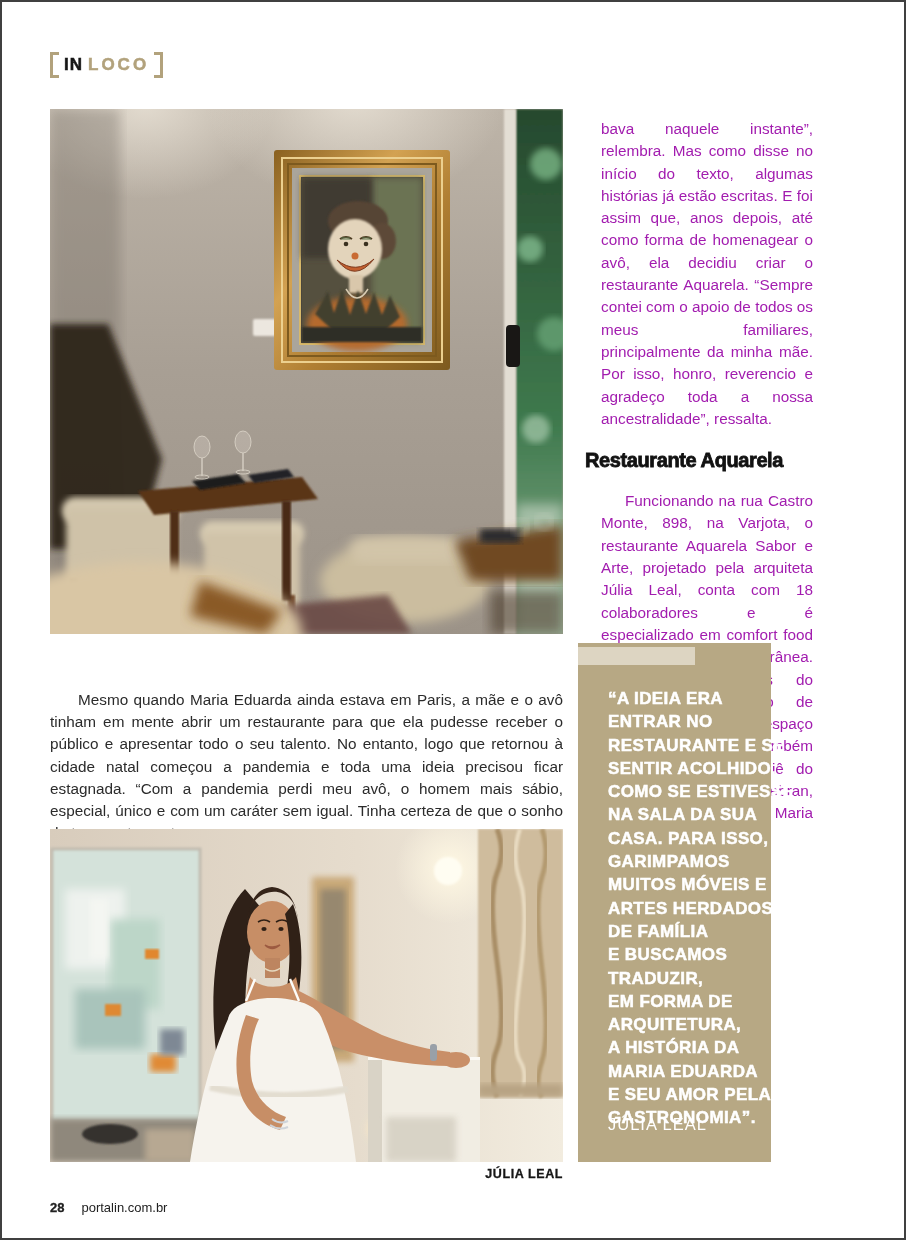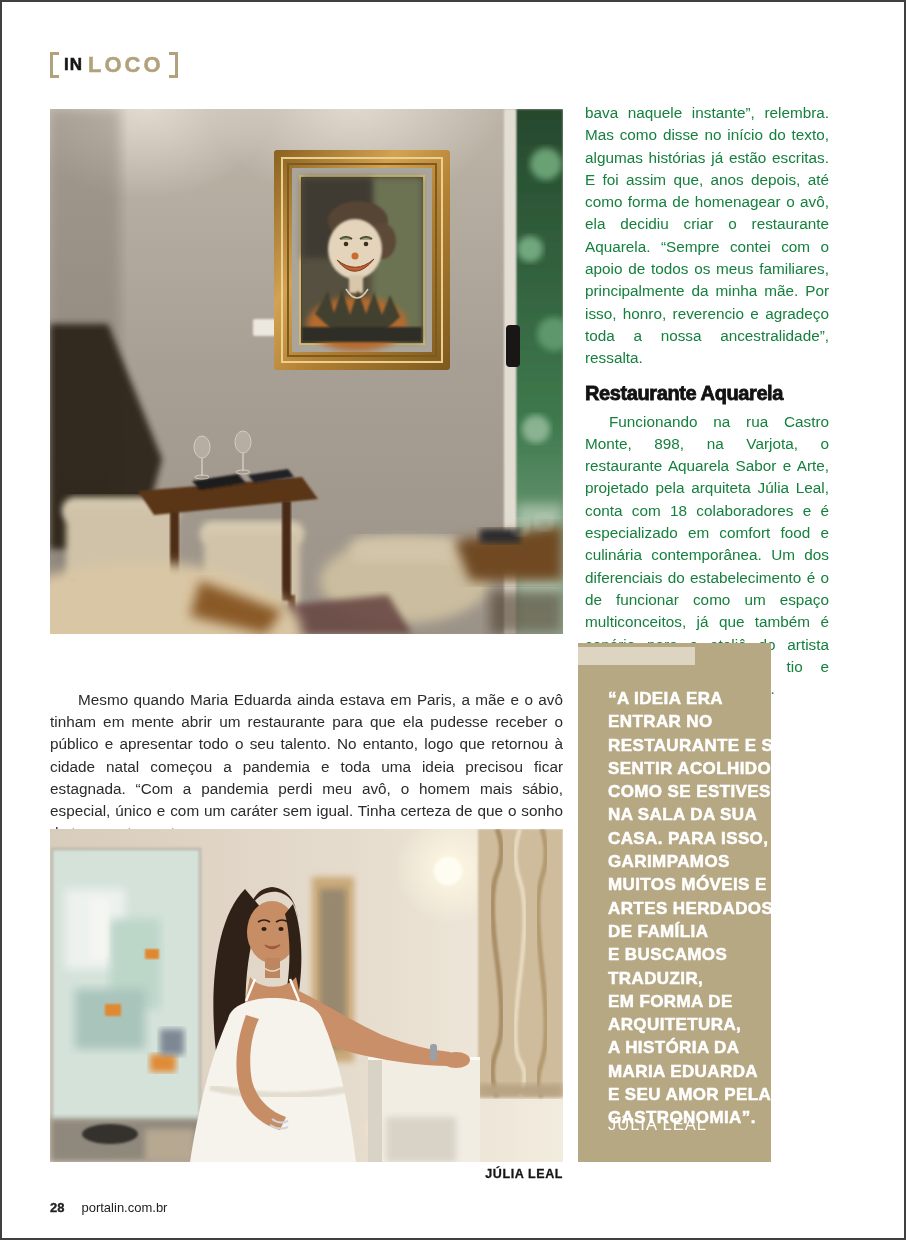--- a/index.html
+++ b/index.html
@@ -7,28 +7,28 @@
     position:relative;width:906px;height:1240px;box-sizing:border-box;
     background:#fff;border:2px solid #404040;overflow:hidden;
     font-family:"Liberation Sans", sans-serif;color:#2b2b2b;
   }
   
   .logo{position:absolute;left:48px;top:49px;display:flex;align-items:center;gap:5px;height:28px;}
   .bk{width:9px;height:26px;box-sizing:border-box;}
   .bk-l{border-left:3px solid #b2a27c;border-top:3px solid #b2a27c;border-bottom:3px solid #b2a27c;}
   .bk-r{border-right:3px solid #b2a27c;border-top:3px solid #b2a27c;border-bottom:3px solid #b2a27c;}
   .logo .in{font-size:17px;font-weight:bold;color:#161616;letter-spacing:1px;-webkit-text-stroke:.5px #161616;}
-  .logo .loco{font-size:22px;font-weight:bold;color:#b2a27c;letter-spacing:3px;-webkit-text-stroke:.5px #b2a27c;}
+  .logo .loco{font-size:17px;font-weight:bold;color:#b2a27c;letter-spacing:3px;-webkit-text-stroke:.5px #b2a27c;}
   
   .photo-top{position:absolute;left:48px;top:107px;width:513px;height:525px;overflow:hidden;background:#a79e94;}
   .photo-bottom{position:absolute;left:48px;top:827px;width:513px;height:333px;overflow:hidden;background:#e3d8c8;}
   .photo-top svg,.photo-bottom svg{display:block}
   
   .col-right{position:absolute;left:583px;top:100px;width:244px;}
-  .col-right p{margin:0;font-size:15.3px;line-height:22.3px;text-align:justify;color:#15803d;}
+  .col-right p{margin:16px;font-size:15.3px;line-height:22.3px;text-align:justify;color:#a21caf;}
   .col-right p.indent{text-indent:24px;}
   h2.head{margin:9px 0 4px 0;font-size:20px;line-height:28px;font-weight:bold;color:#121212;
     letter-spacing:-.4px;-webkit-text-stroke:.8px #121212;}
   .sec-left-title{position:absolute;left:48px;top:646px;margin:0;font-size:29px;font-weight:bold;color:#121212;
     letter-spacing:-.4px;-webkit-text-stroke:.9px #121212;}
   .sec-left-body{position:absolute;left:48px;top:687px;width:513px;margin:0;font-size:15.3px;line-height:22.2px;
     text-align:justify;text-indent:28px;color:#2b2b2b;}
   
   .quote-box{position:absolute;left:559px;top:641px;width:193px;height:519px;background:#b7a884;box-sizing:border-box;margin-left:17px;}
   .quote-tab{position:absolute;left:0;top:4px;width:117px;height:18px;background:#ddd5c2;}

